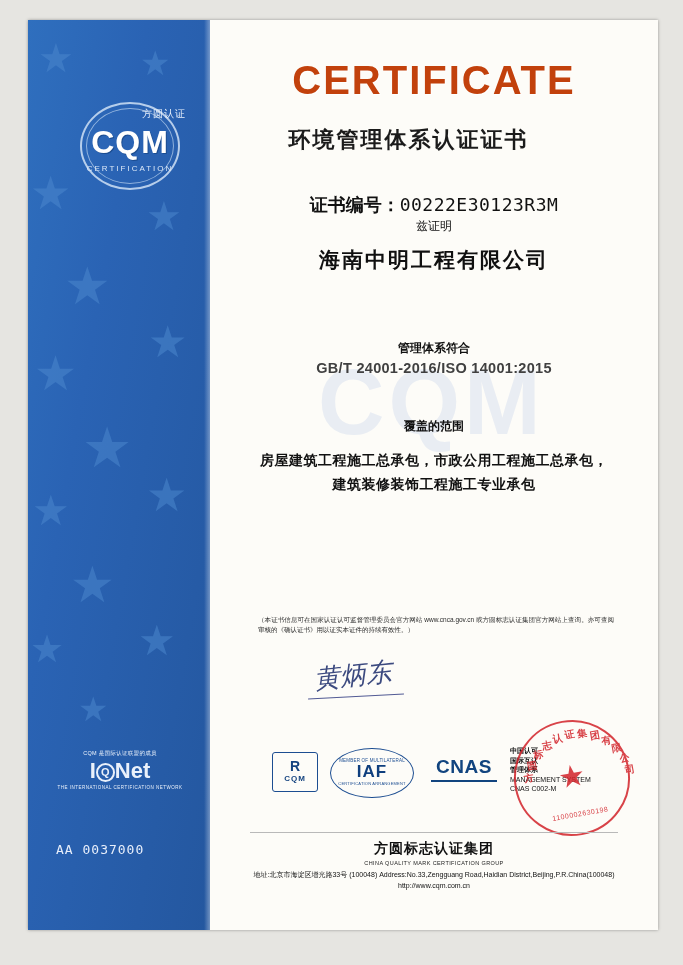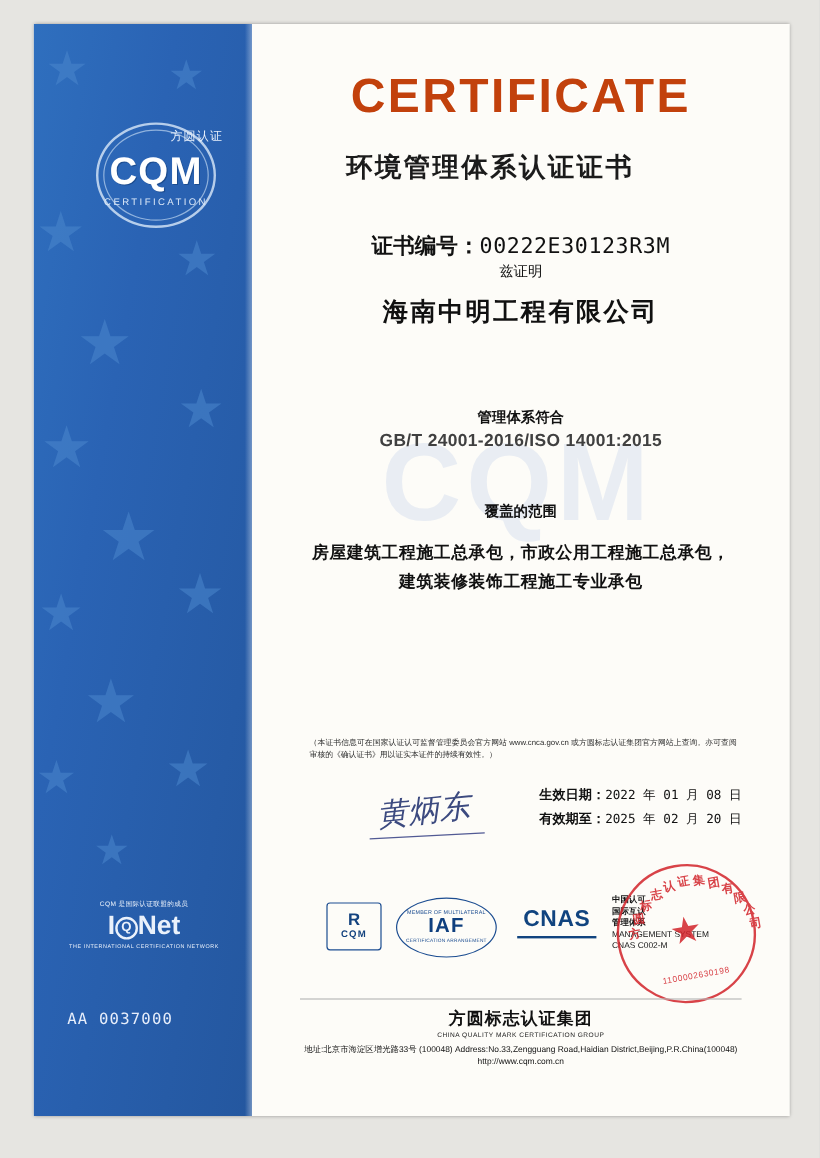--- a/index.html
+++ b/index.html
@@ -501,28 +501,20 @@
       <div class="scope-text">
         <div>房屋建筑工程施工总承包，市政公用工程施工总承包，</div>
         <div>建筑装修装饰工程施工专业承包</div>
       </div>
 
       <div class="note">（本证书信息可在国家认证认可监督管理委员会官方网站 www.cnca.gov.cn 或方圆标志认证集团官方网站上查询。亦可查阅审核的《确认证书》用以证实本证件的持续有效性。）</div>
 
       <div class="signature">黄炳东</div>
       <div class="sig-line"></div>
 
-      <div class="dates">
-        <div>
-          <span>生效日期：</span><span class="d">2022 年 01 月 08 日</span>
-        </div>
-        <div>
-          <span>有效期至：</span><span class="d">2025 年 02 月 20 日</span>
-        </div>
-      </div>
 
       <div class="logos">
         <div class="lg lg-rcqm">
           <div class="r">R</div>
           <div class="s">CQM</div>
         </div>
         <div class="lg lg-iaf">
           <div class="t">MEMBER OF MULTILATERAL</div>
           <div class="m">IAF</div>
           <div class="b">CERTIFICATION ARRANGEMENT</div>

